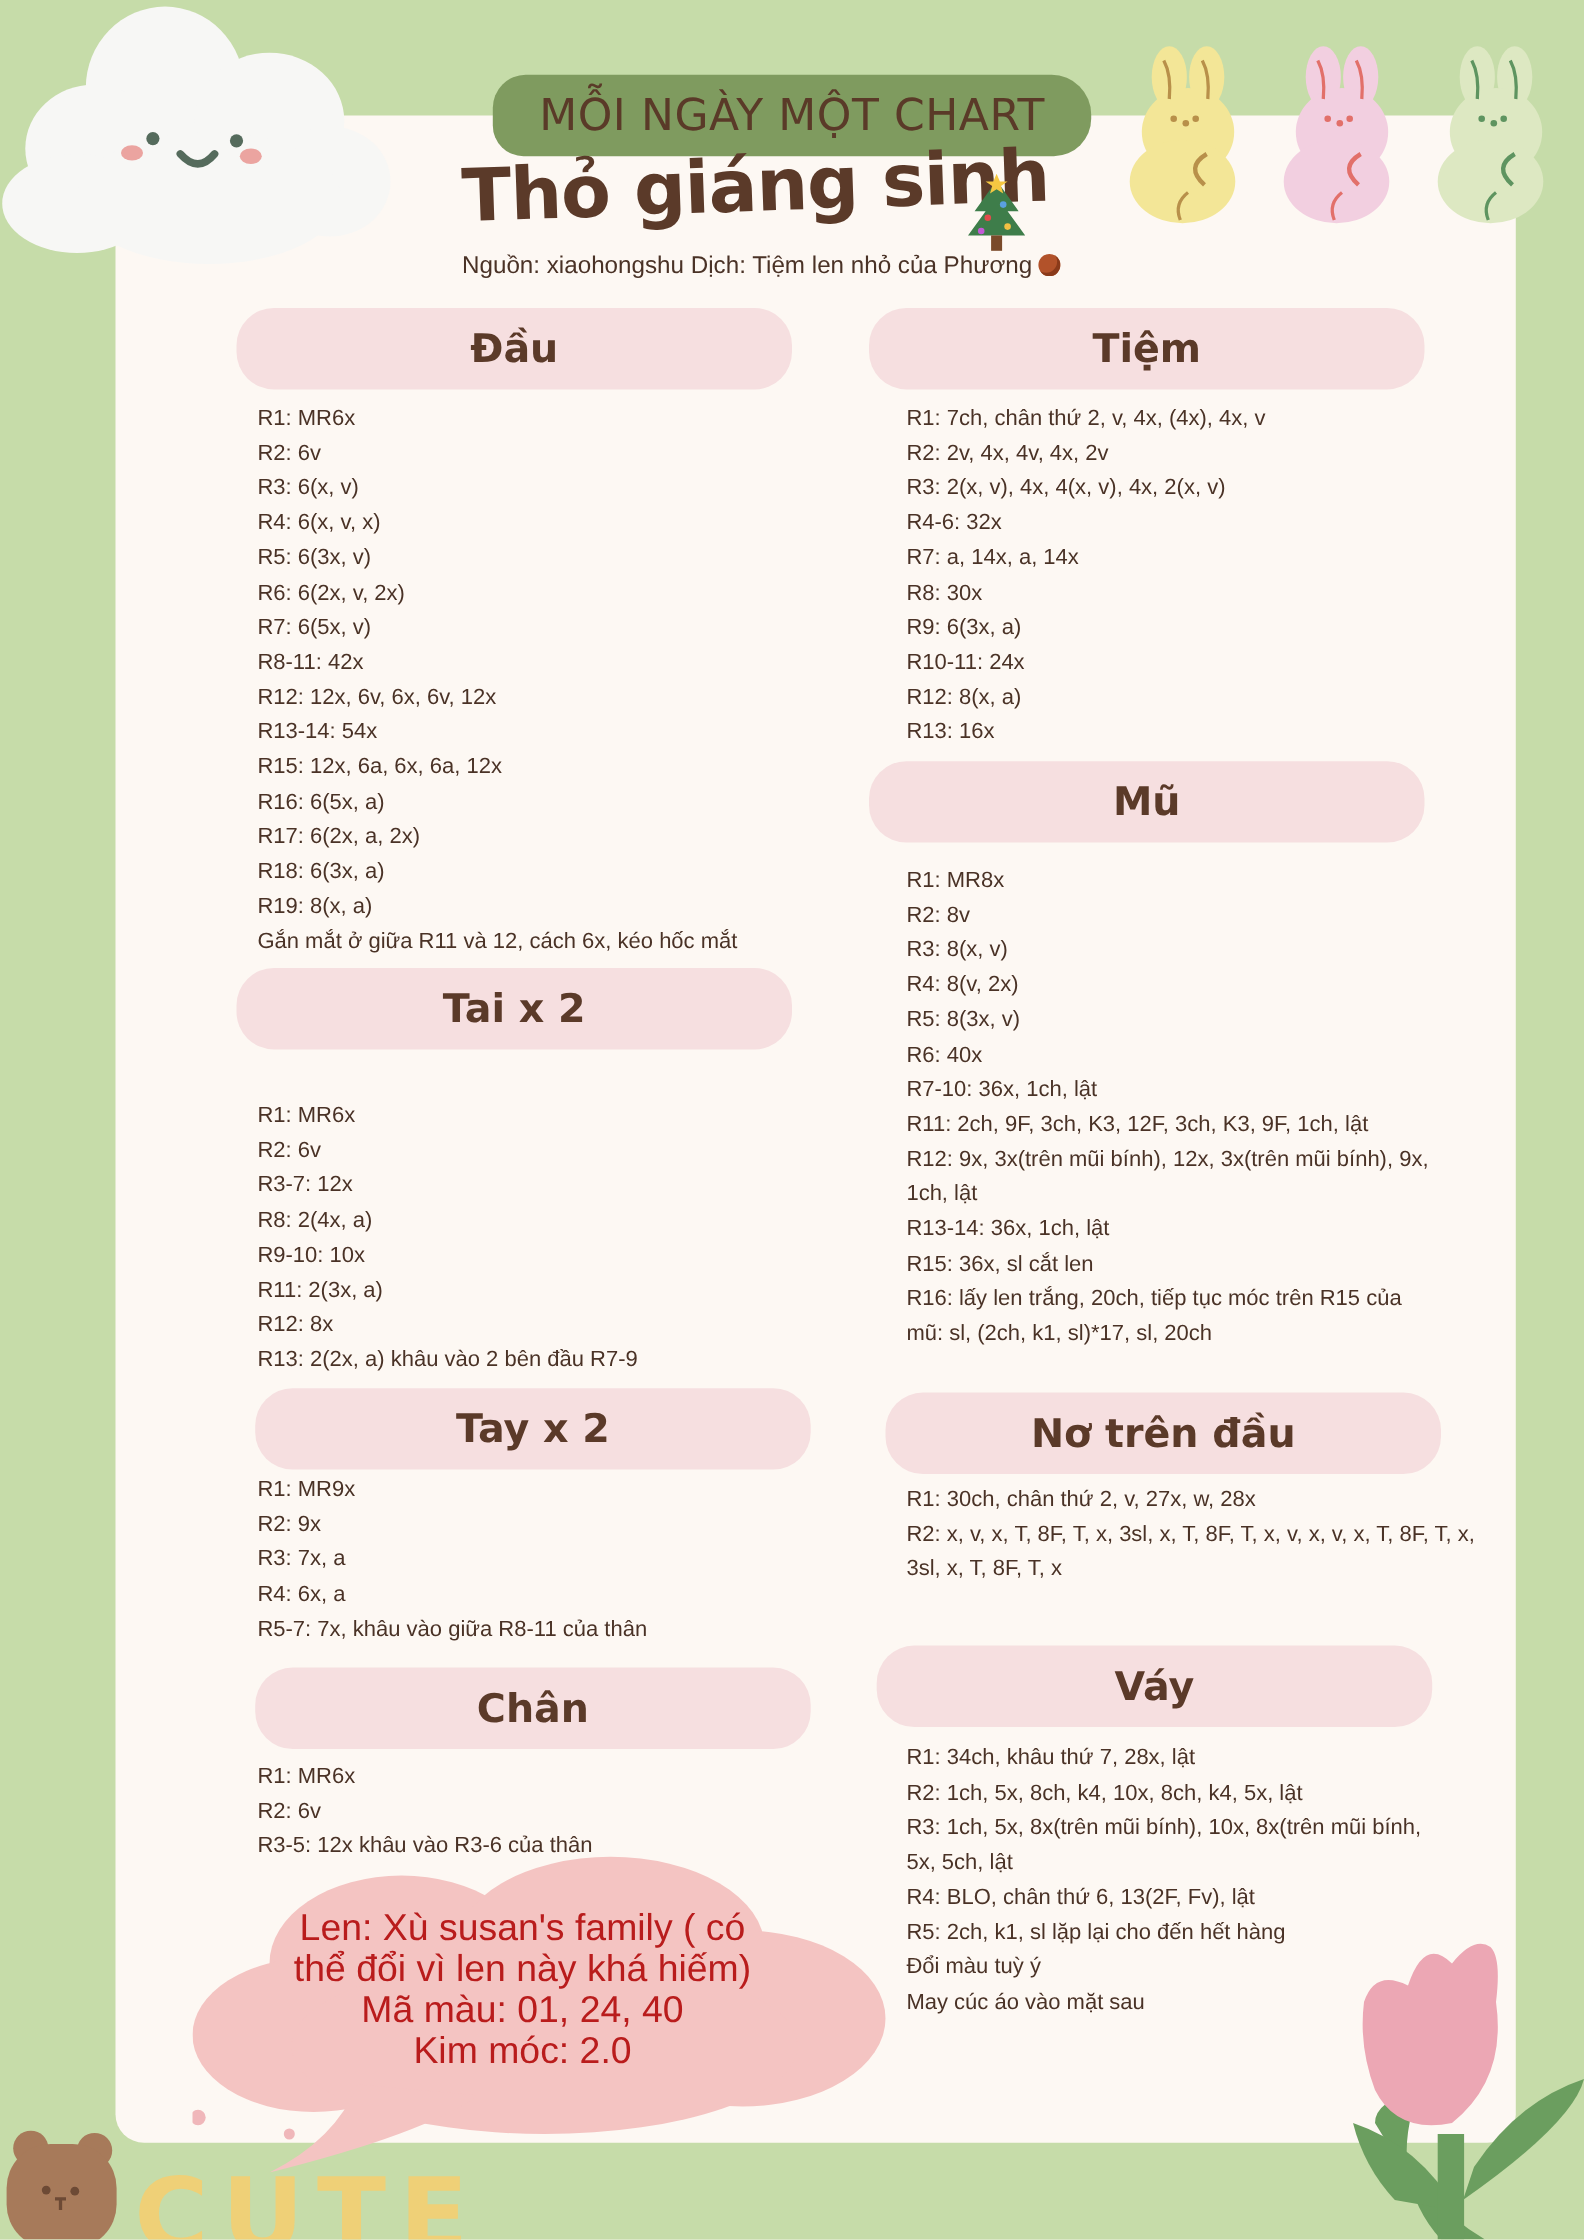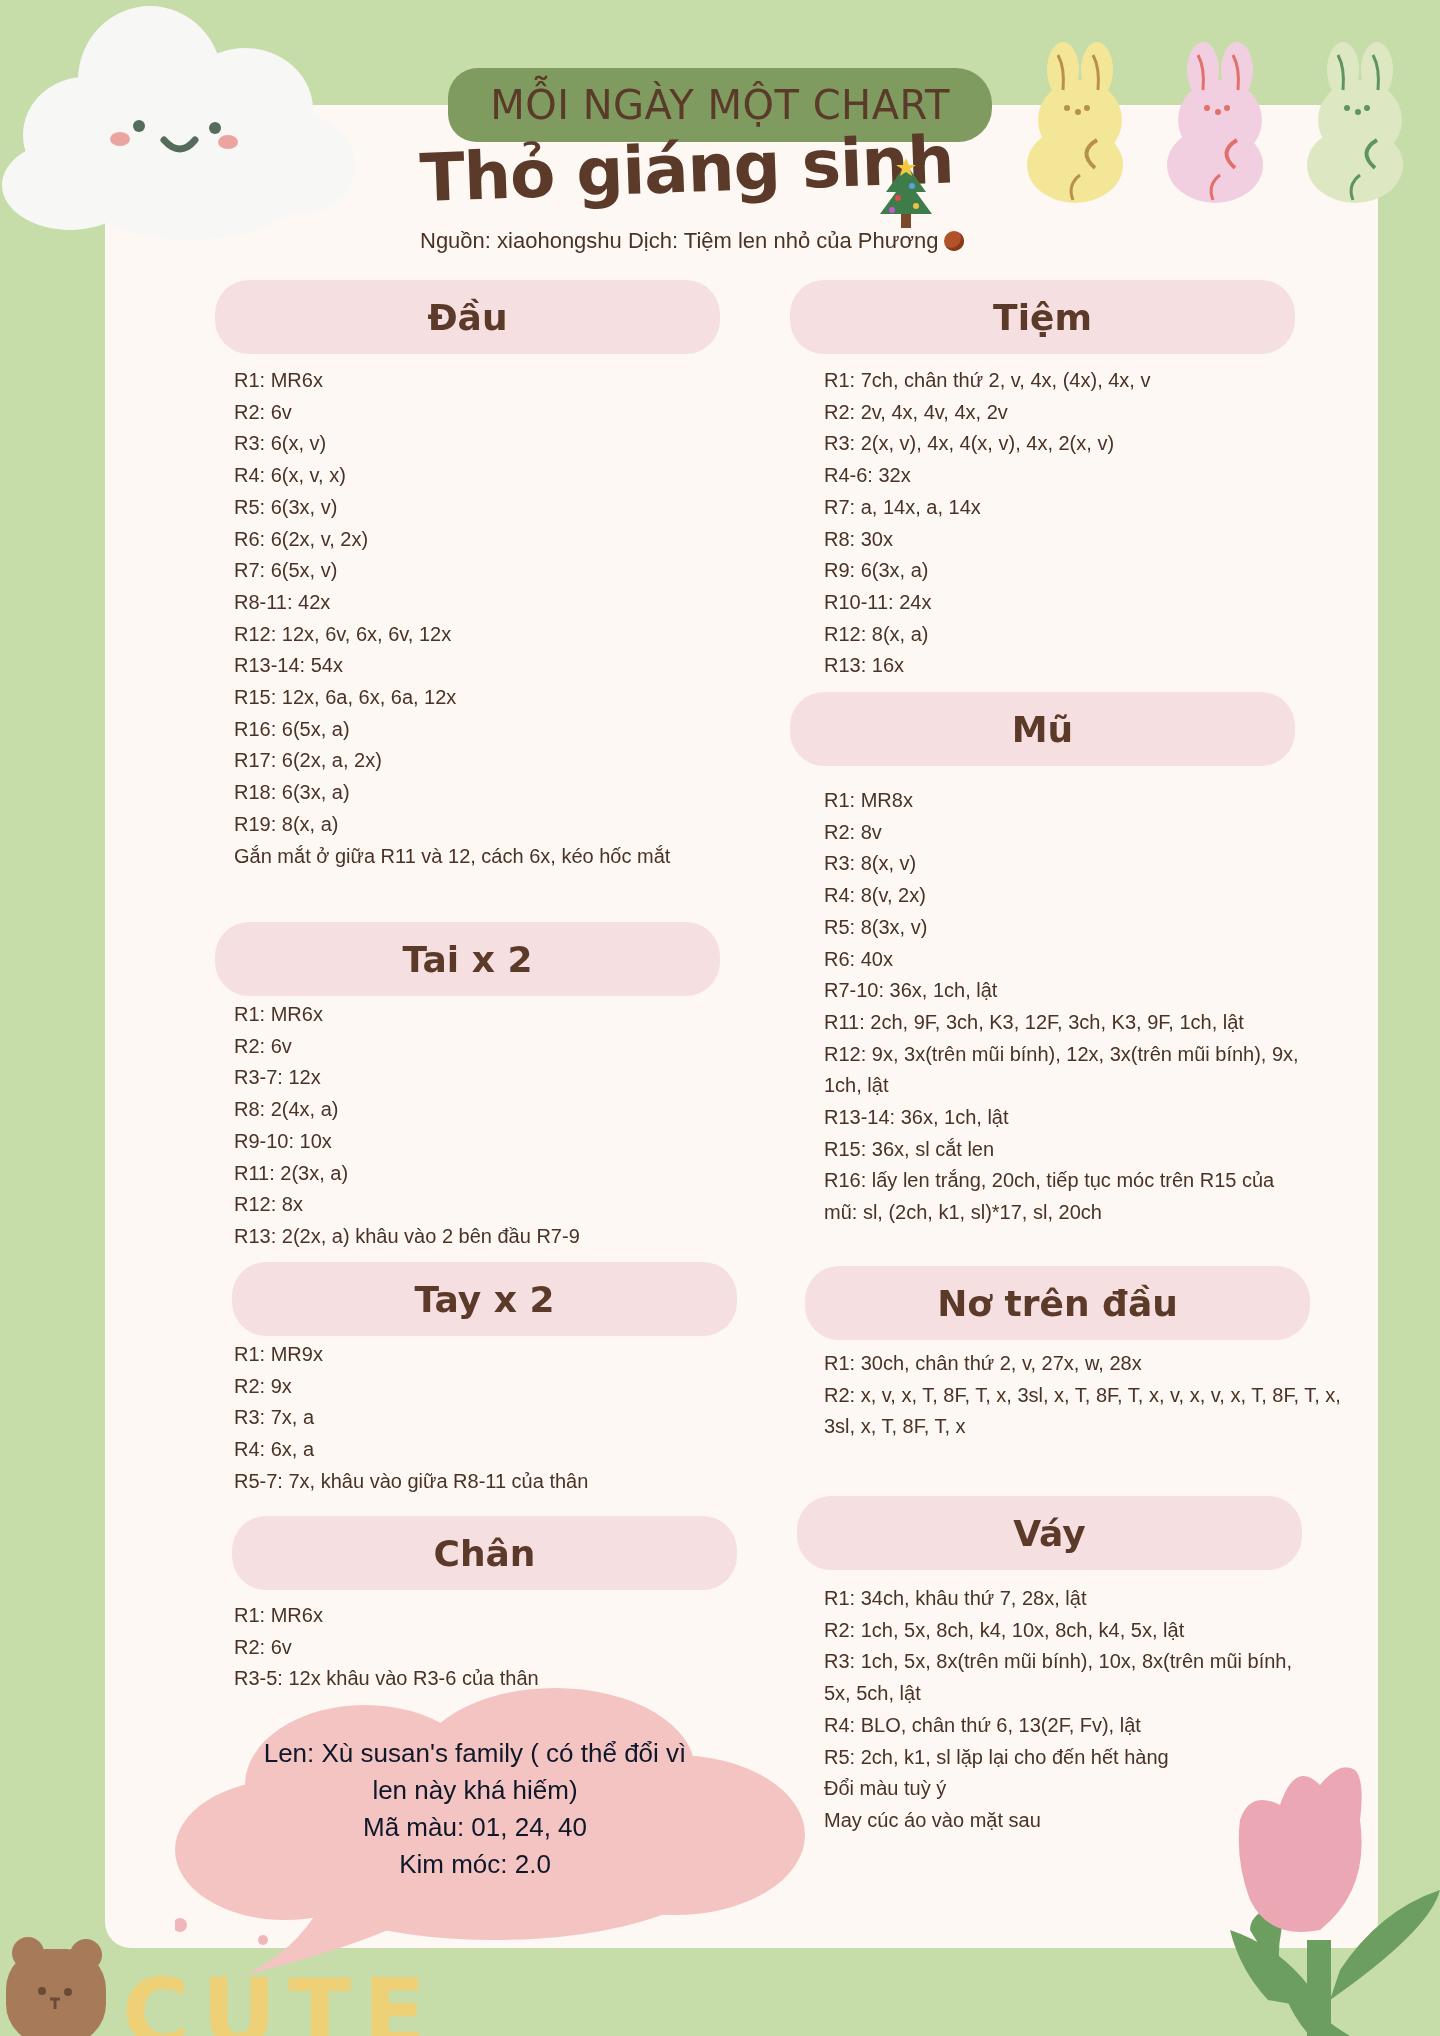--- a/index.html
+++ b/index.html
@@ -34,21 +34,21 @@
       background:#f6dfe0;
       display:flex; align-items:center; justify-content:center;
       font-family:"DejaVu Sans", sans-serif; font-weight:bold; font-size:36px; color:#5b3a29;
     }
     .lines {
       position:absolute; font-size:20px; line-height:31.7px; color:#4a3226;
     }
     .lines div { white-space:pre-wrap; }
     .bubble-text {
       position:absolute; left:250px; top:1735px; width:450px; text-align:center;
-      font-size:26px; line-height:37px; color:#0f172a;
+      font-size:34px; line-height:37px; color:#b91c1c;
     }
     .cute {
       position:absolute; left:122px; top:1960px; font-family:"DejaVu Sans", sans-serif; font-weight:bold;
       font-size:92px; color:#f3cf72; letter-spacing:12px; opacity:0.9;
     }
     .deco { position:absolute; }
   </style>
 </head>
 <body>
 
@@ -144,21 +144,21 @@
   <div>R12: 12x, 6v, 6x, 6v, 12x</div>
   <div>R13-14: 54x</div>
   <div>R15: 12x, 6a, 6x, 6a, 12x</div>
   <div>R16: 6(5x, a)</div>
   <div>R17: 6(2x, a, 2x)</div>
   <div>R18: 6(3x, a)</div>
   <div>R19: 8(x, a)</div>
   <div>Gắn mắt ở giữa R11 và 12, cách 6x, kéo hốc mắt</div>
 </div>
 
-<div class="section-header" style="left:215px;top:922px;width:505px;">Tai x 2</div>
+<div class="section-header" style="left:215px;top:880px;width:505px;">Tai x 2</div>
 <div class="lines" style="left:234px;top:999px;width:480px;">
   <div>R1: MR6x</div>
   <div>R2: 6v</div>
   <div>R3-7: 12x</div>
   <div>R8: 2(4x, a)</div>
   <div>R9-10: 10x</div>
   <div>R11: 2(3x, a)</div>
   <div>R12: 8x</div>
   <div>R13: 2(2x, a) khâu vào 2 bên đầu R7-9</div>
 </div>

